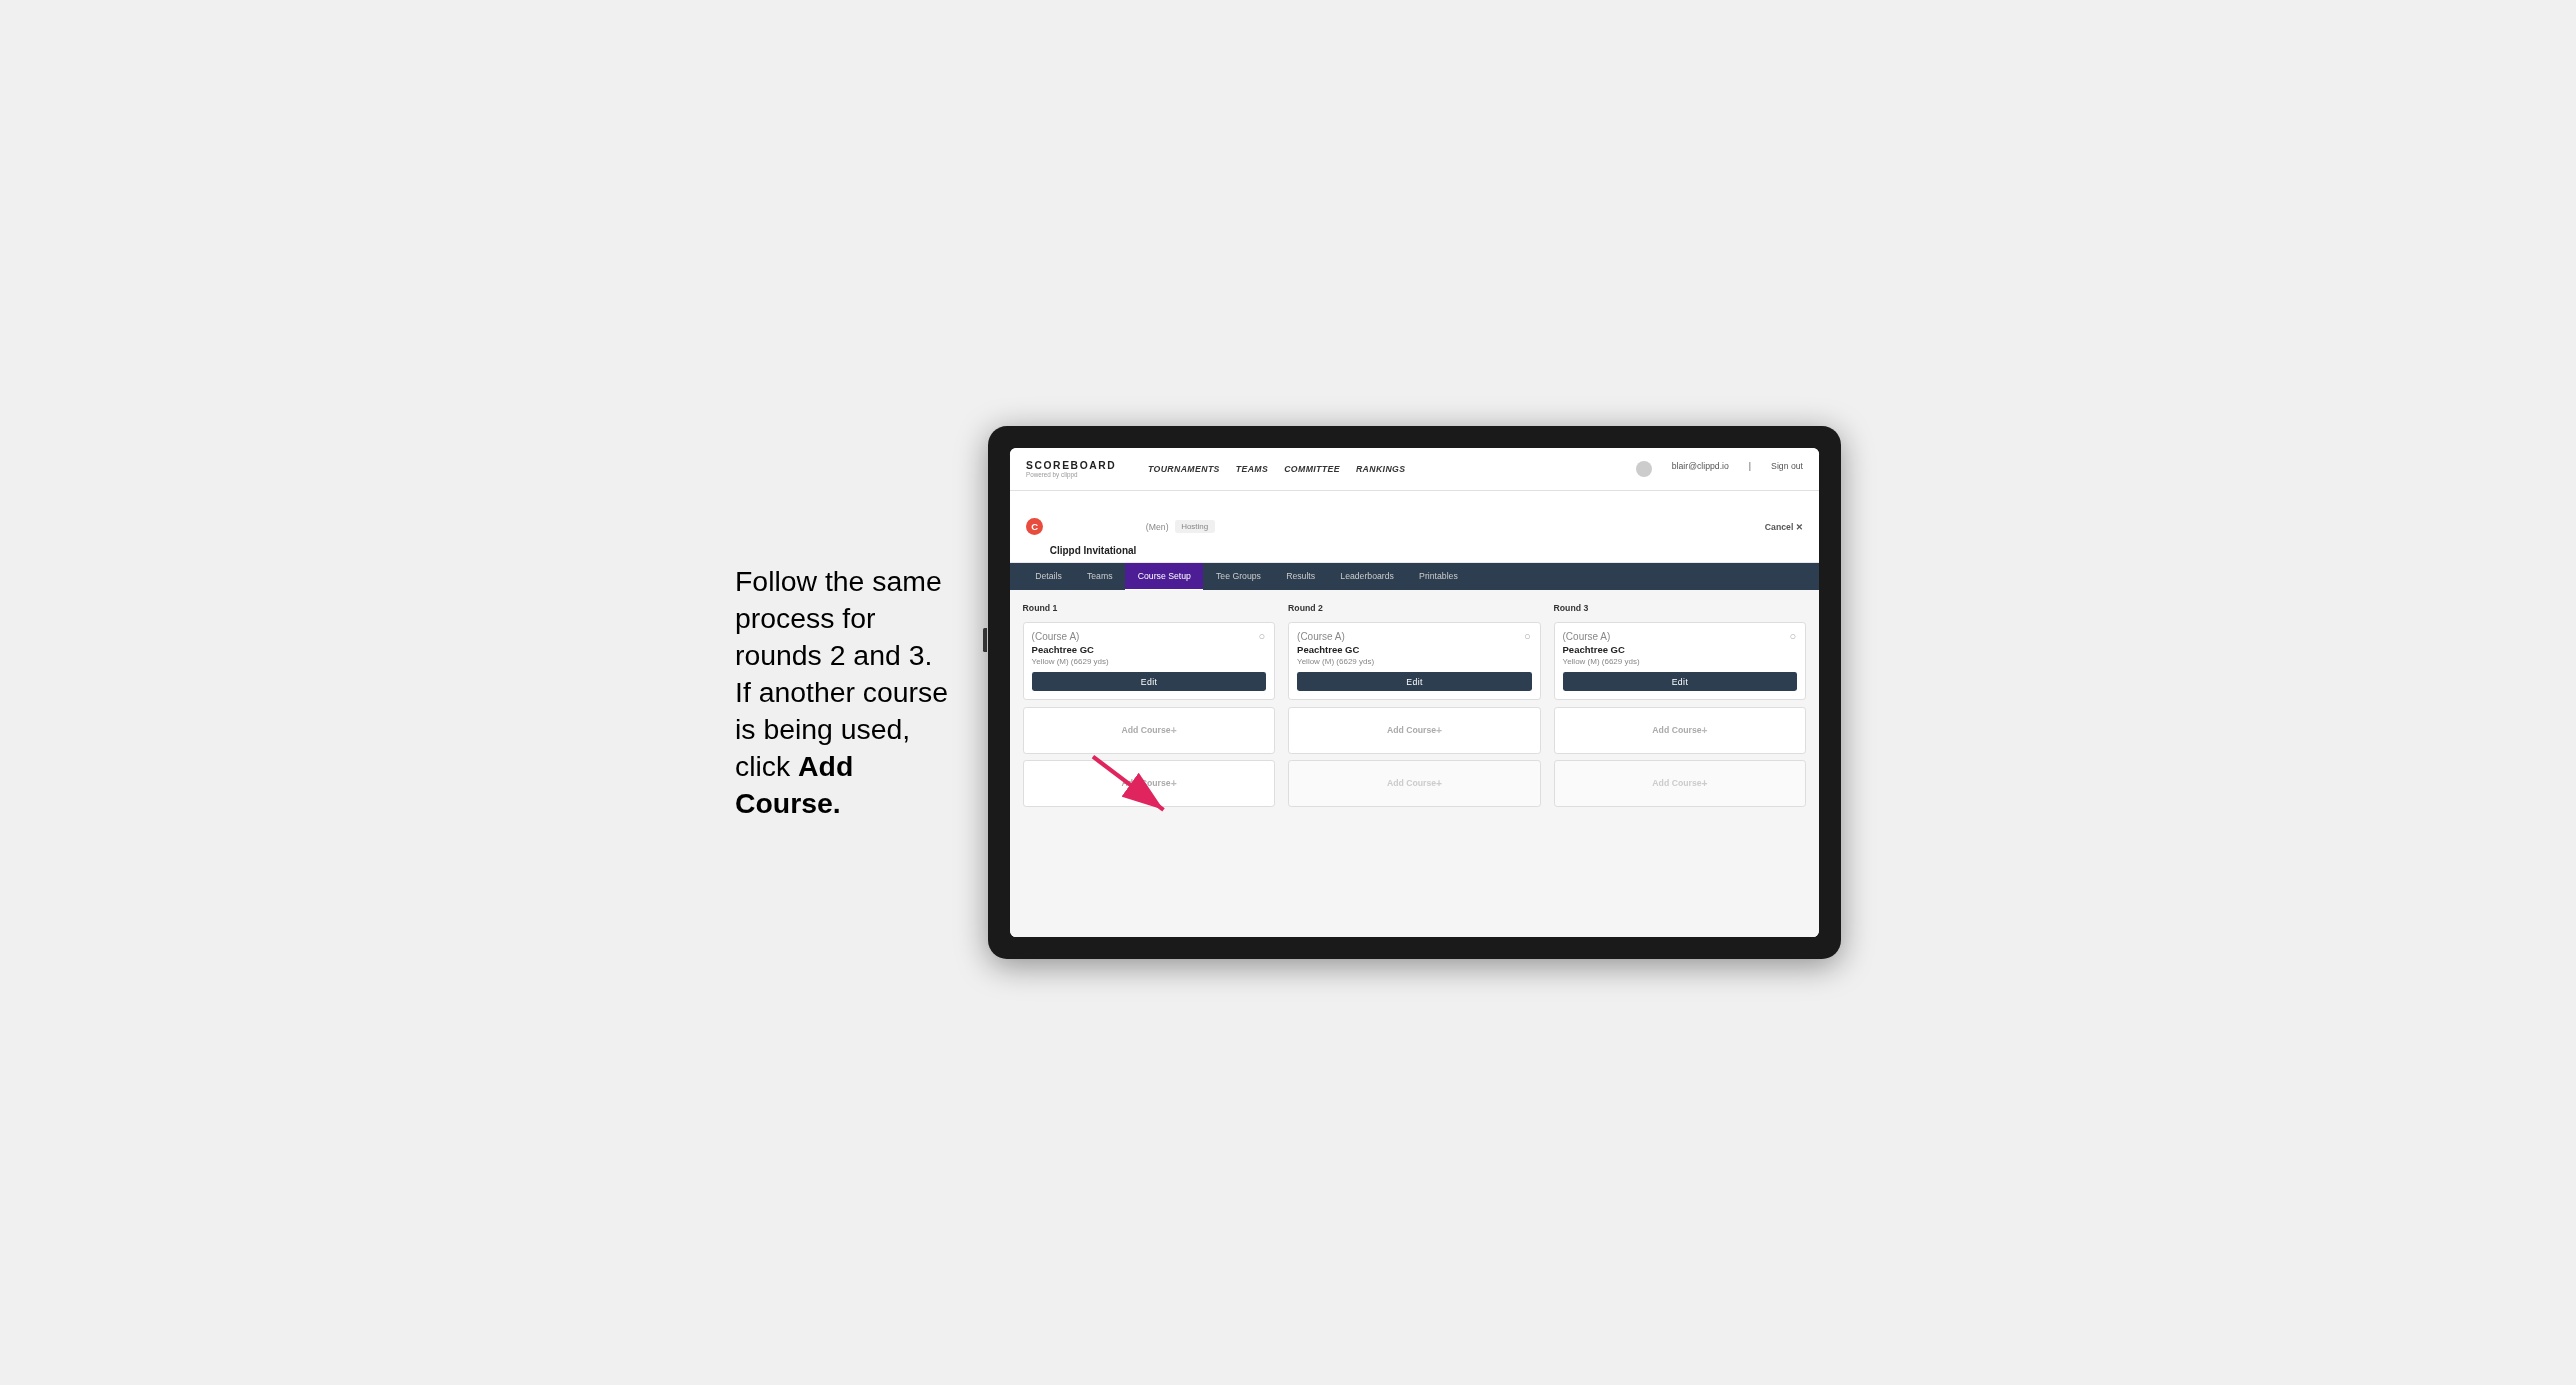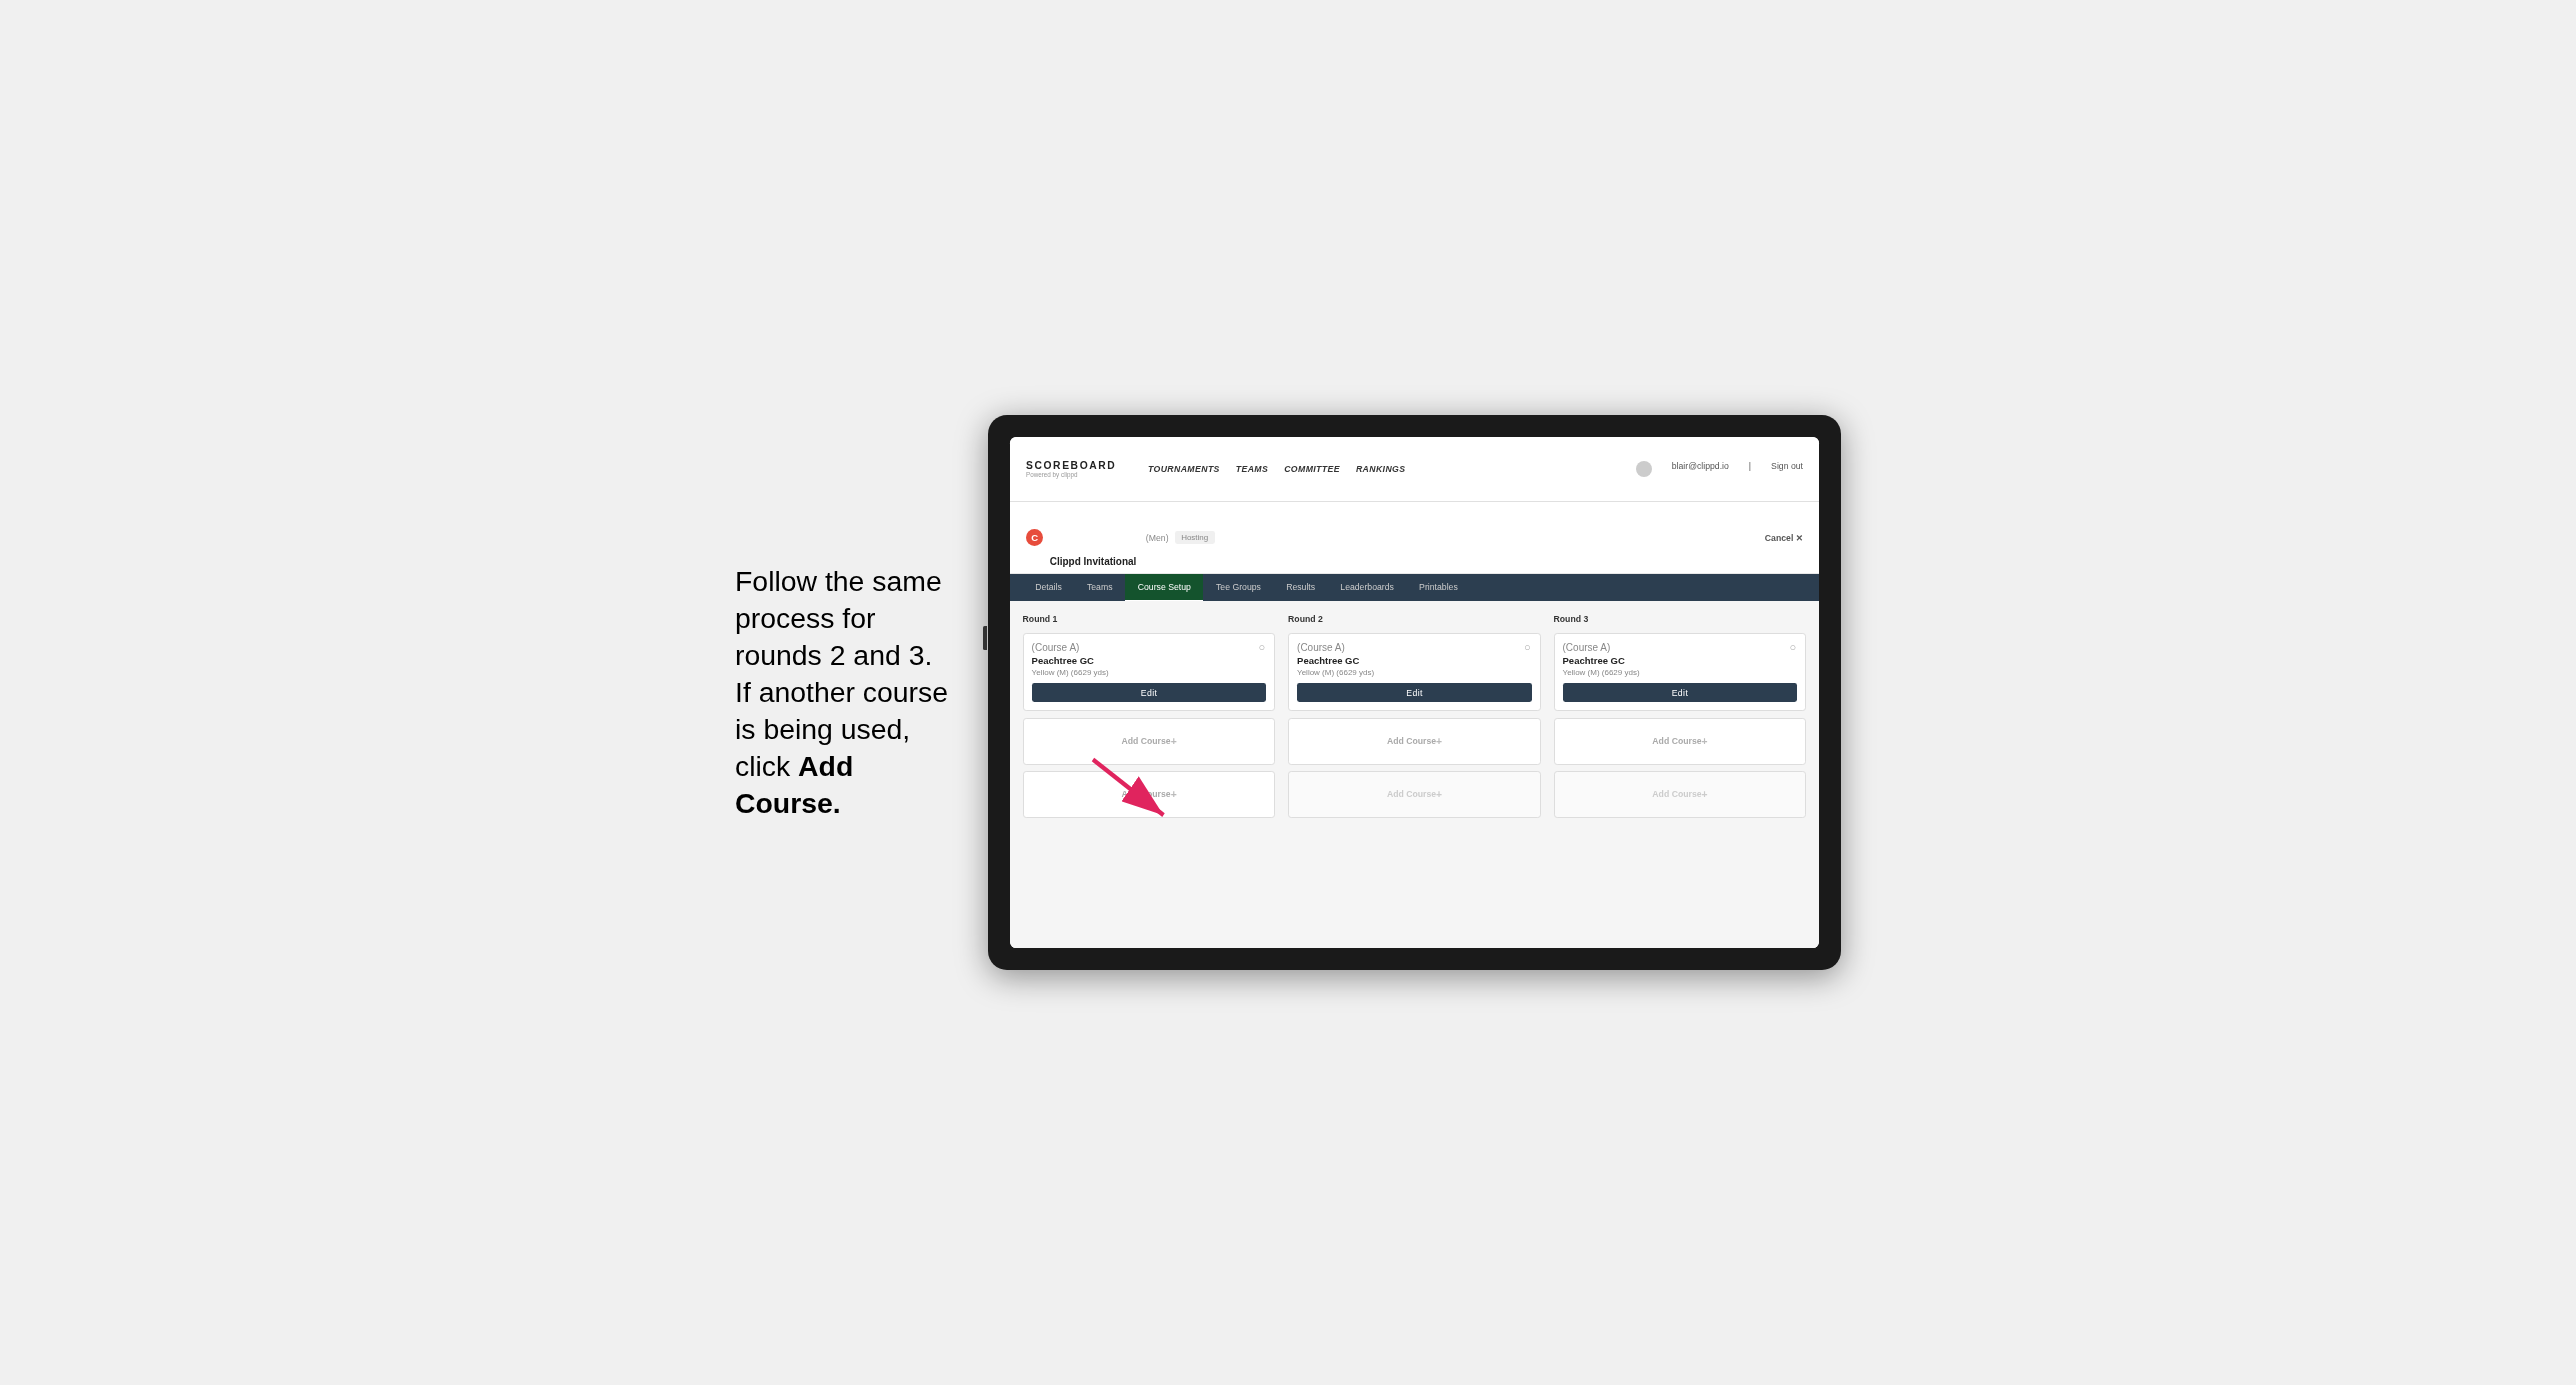--- a/index.html
+++ b/index.html
@@ -45,21 +45,21 @@
       background: #fff;
       border-radius: 6.3px;
       overflow: hidden;
       position: relative;
     }
 
     
     .top-nav {
       background: #fff;
       border-bottom: 0.8px solid #e0e0e0;
-      padding: 23px 16px;
+      padding: 12px 16px;
       display: flex;
       align-items: center;
       gap: 19px;
     }
 
     .logo-area {
       display: flex;
       flex-direction: column;
       margin-right: 12.6px;
     }
@@ -168,21 +168,21 @@
     }
     .tab-item {
       padding: 8px 12.6px;
       font-size: 8.7px;
       color: #ccc;
       cursor: pointer;
       border-bottom: 1.6px solid transparent;
     }
     .tab-item.active {
       color: #fff;
-      background: #14532d;
+      background: #4c1d95;
       border-bottom: 1.6px solid #fff;
     }
 
     
     .main-content {
       background: #f5f5f5;
       padding: 12.6px;
       min-height: 347px;
     }
 

